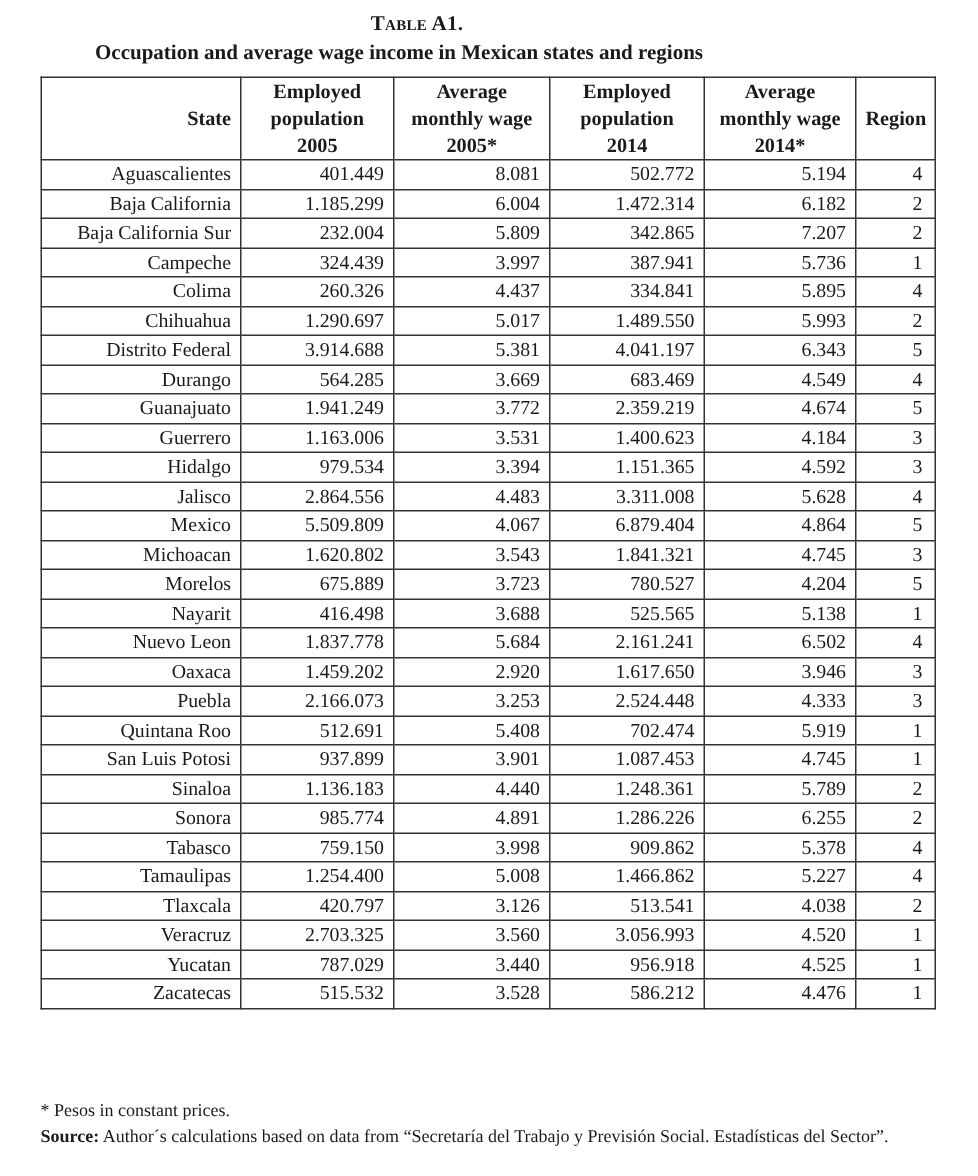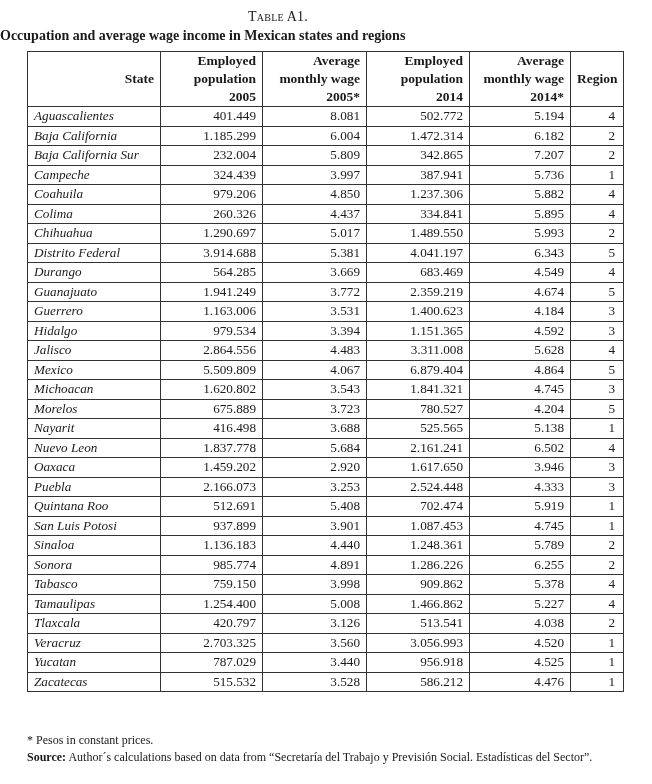--- a/index.html
+++ b/index.html
@@ -3,46 +3,46 @@
 <meta charset="utf-8">
 <style>
   html, body { margin: 0; padding: 0; background: #ffffff; }
   body {
     width: 652px; height: 784px; position: relative; overflow: hidden;
     font-family: "Liberation Serif", "DejaVu Serif", serif;
     color: #1a1a1a;
   }
   .caption-label {
     position: absolute; top: 9px; left: 0; width: 556px;
-    text-align: center; font-weight: normal; font-size: 14px; letter-spacing: 0.2px;
+    text-align: center; font-weight: bold; font-size: 14px; letter-spacing: 0.2px;
   }
   .caption-label .sc { font-variant: small-caps; }
   .caption-title {
     position: absolute; top: 28px; left: 0; width: 532px;
-    text-align: left; font-weight: bold; font-size: 14px;
+    text-align: center; font-weight: bold; font-size: 14px;
   }
   table {
     position: absolute; top: 51px; left: 27px;
     border-collapse: collapse; table-layout: fixed;
     width: 596px; font-size: 13.2px;
   }
   col.c0 { width: 133px; }
   col.c1 { width: 102px; }
   col.c2 { width: 104px; }
   col.c3 { width: 103px; }
   col.c4 { width: 101px; }
   col.c5 { width: 53px; }
   th, td { border: 1px solid #333; padding: 0 6px; }
   th {
     font-weight: bold; font-size: 13.5px; line-height: 18px;
-    height: 54px; text-align: right; vertical-align: middle;
+    height: 54px; text-align: center; vertical-align: middle;
   }
   th.state-h { text-align: right; }
   td { height: 18.5px; line-height: 18px; text-align: right; white-space: nowrap; }
-  td.state { text-align: left; font-style: italic; }
+  td.state { text-align: right; }
   td.region { text-align: right; padding-right: 8px; }
   .footnote {
     position: absolute; left: 27px; top: 733px; font-size: 12px; text-align: right;
   }
   .source {
     position: absolute; left: 27px; top: 750px; font-size: 12px;
   }
   .source b { font-weight: bold; margin-top: 15px; }
 </style>
 </head>
@@ -117,28 +117,20 @@
       </tr>
       <tr>
         <td class="state">Campeche</td>
         <td>324.439</td>
         <td>3.997</td>
         <td>387.941</td>
         <td>5.736</td>
         <td class="region">1</td>
       </tr>
       <tr>
-        <td class="state">Coahuila</td>
-        <td>979.206</td>
-        <td>4.850</td>
-        <td>1.237.306</td>
-        <td>5.882</td>
-        <td class="region">4</td>
-      </tr>
-      <tr>
         <td class="state">Colima</td>
         <td>260.326</td>
         <td>4.437</td>
         <td>334.841</td>
         <td>5.895</td>
         <td class="region">4</td>
       </tr>
       <tr>
         <td class="state">Chihuahua</td>
         <td>1.290.697</td>

